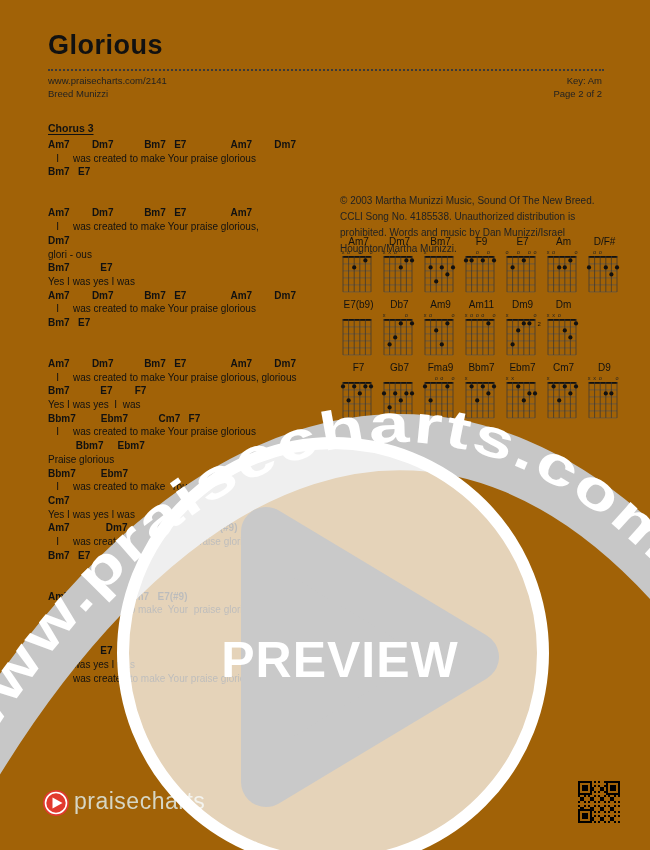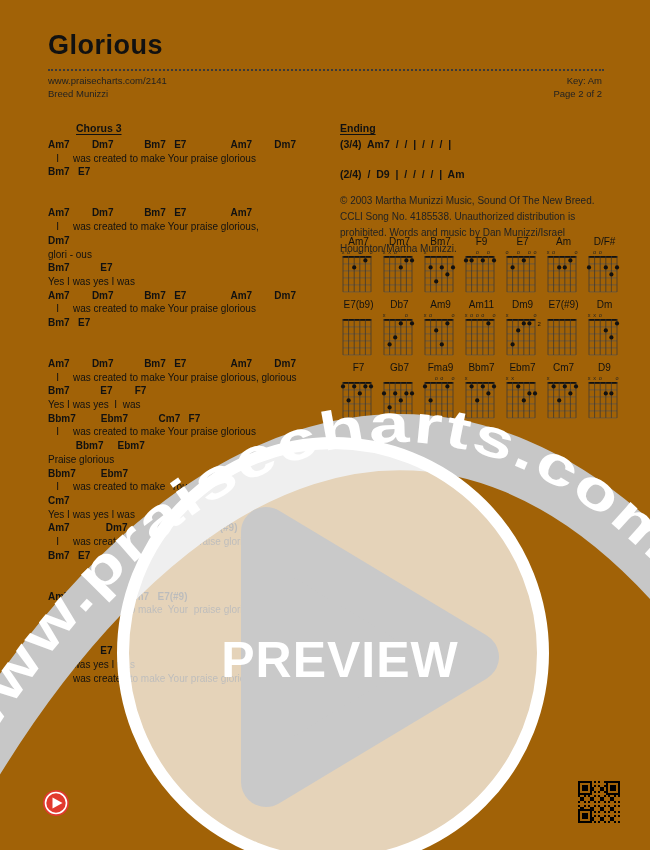--- a/index.html
+++ b/index.html
@@ -7,21 +7,21 @@
         font-family:"Liberation Sans",sans-serif;color:#111;}
   .title{position:absolute;left:48px;top:30px;font-size:27px;font-weight:bold;letter-spacing:.5px;}
   .dotrule{position:absolute;left:48px;top:69px;width:556px;border-bottom:2px dotted #3a3a3a;}
   .meta{position:absolute;font-size:9.5px;color:#222;}
   .m-url{left:48px;top:75px;}
   .m-artist{left:48px;top:88px;}
   .m-key{top:75px;right:48px;text-align:right;}
   .m-page{top:88px;right:48px;text-align:right;}
   .sec-head{font-size:10.5px;font-weight:bold;text-decoration:underline;text-underline-offset:2px;}
   #chorus{position:absolute;left:48px;top:122px;width:292px;}
-  #chorus .sec-head{height:16px;margin-left:28px;}
+  #chorus .sec-head{height:16px;}
   .cline{height:13.7px;font-size:10px;white-space:pre;line-height:13.7px;}
   .cline.chord{font-weight:bold;}
   #ending{position:absolute;left:340px;top:122px;width:280px;}
   #ending .sec-head{height:15px;}
   .eline{font-size:10.5px;font-weight:bold;white-space:pre;height:15px;line-height:14px;}
   .egap{height:15px;}
   #copyright{position:absolute;left:340px;top:193px;width:268px;font-size:10px;line-height:1.6;color:#222;}
   #chordgrid{position:absolute;left:338px;top:236px;width:288px;}
   .grow{display:flex;}
   .gcell{width:41px;height:63px;text-align:center;}
@@ -84,26 +84,20 @@
         <div class="cline chord">Am7     Dm7        Bm7   E7(#9)</div>
         <div class="cline lyric">   I    was created to make  Your  praise glorious,</div>
         <div class="cline chord">Dm7</div>
         <div class="cline lyric">glori - ous</div>
         <div class="cline chord">Bm7           E7</div>
         <div class="cline lyric">Yes I was yes I was</div>
         <div class="cline lyric">   I     was created to make Your praise glorious</div>
       </div>
   </div>
 
-  <div id="ending">
-    <div class="sec-head">Ending</div>
-    <div class="eline">(3/4)  Am7  /  /  |  /  /  /  |</div>
-    <div class="egap"></div>
-    <div class="eline">(2/4)  /  D9  |  /  /  /  /  |  Am</div>
-  </div>
 
   <div id="copyright">© 2003 Martha Munizzi Music, Sound Of The New Breed. CCLI Song No. 4185538. Unauthorized distribution is prohibited. Words and music by Dan Munizzi/Israel Houghton/Martha Munizzi.</div>
 
   <div id="chordgrid">
       <div class="grow">
         <div class="gcell"><div class="gname">Am7</div><svg width="40" height="49" viewBox="0 0 40 49">
             <text x="4" y="7" text-anchor="middle" style="font-family:'Liberation Sans',sans-serif;font-size:5.5px;fill:#222;">x</text>
             <text x="9.6" y="7" text-anchor="middle" style="font-family:'Liberation Sans',sans-serif;font-size:5.5px;fill:#222;">o</text>
             <text x="20.799999999999997" y="7" text-anchor="middle" style="font-family:'Liberation Sans',sans-serif;font-size:5.5px;fill:#222;">o</text>
             <text x="32" y="7" text-anchor="middle" style="font-family:'Liberation Sans',sans-serif;font-size:5.5px;fill:#222;">o</text>
@@ -331,34 +325,20 @@
             <line x1="9.6" x2="9.6" y1="9" y2="44.9" stroke="#333" stroke-width="0.7"></line>
             <line x1="15.2" x2="15.2" y1="9" y2="44.9" stroke="#333" stroke-width="0.7"></line>
             <line x1="20.799999999999997" x2="20.799999999999997" y1="9" y2="44.9" stroke="#333" stroke-width="0.7"></line>
             <line x1="26.4" x2="26.4" y1="9" y2="44.9" stroke="#333" stroke-width="0.7"></line>
             <line x1="32" x2="32" y1="9" y2="44.9" stroke="#333" stroke-width="0.7"></line>
             <circle cx="9.6" cy="34.4" r="2.1" fill="#111"></circle>
             <circle cx="15.2" cy="20.4" r="2.1" fill="#111"></circle>
             <circle cx="20.799999999999997" cy="13.4" r="2.1" fill="#111"></circle>
             <circle cx="26.4" cy="13.4" r="2.1" fill="#111"></circle>
             <text x="34.5" y="16" style="font-family:'Liberation Sans',sans-serif;font-size:6px;fill:#111;">2</text>
-          </svg></div>
-        <div class="gcell"><div class="gname">E7(#9)</div><svg width="40" height="49" viewBox="0 0 40 49">
-            <rect x="3.7" y="9" width="28.6" height="1.8" fill="#111"></rect>
-            <line x1="4" x2="32" y1="16.9" y2="16.9" stroke="#555" stroke-width="0.7"></line>
-            <line x1="4" x2="32" y1="23.9" y2="23.9" stroke="#555" stroke-width="0.7"></line>
-            <line x1="4" x2="32" y1="30.9" y2="30.9" stroke="#555" stroke-width="0.7"></line>
-            <line x1="4" x2="32" y1="37.9" y2="37.9" stroke="#555" stroke-width="0.7"></line>
-            <line x1="4" x2="32" y1="44.9" y2="44.9" stroke="#555" stroke-width="0.7"></line>
-            <line x1="4" x2="4" y1="9" y2="44.9" stroke="#333" stroke-width="0.7"></line>
-            <line x1="9.6" x2="9.6" y1="9" y2="44.9" stroke="#333" stroke-width="0.7"></line>
-            <line x1="15.2" x2="15.2" y1="9" y2="44.9" stroke="#333" stroke-width="0.7"></line>
-            <line x1="20.799999999999997" x2="20.799999999999997" y1="9" y2="44.9" stroke="#333" stroke-width="0.7"></line>
-            <line x1="26.4" x2="26.4" y1="9" y2="44.9" stroke="#333" stroke-width="0.7"></line>
-            <line x1="32" x2="32" y1="9" y2="44.9" stroke="#333" stroke-width="0.7"></line>
           </svg></div>
         <div class="gcell"><div class="gname">Dm</div><svg width="40" height="49" viewBox="0 0 40 49">
             <text x="4" y="7" text-anchor="middle" style="font-family:'Liberation Sans',sans-serif;font-size:5.5px;fill:#222;">x</text>
             <text x="9.6" y="7" text-anchor="middle" style="font-family:'Liberation Sans',sans-serif;font-size:5.5px;fill:#222;">x</text>
             <text x="15.2" y="7" text-anchor="middle" style="font-family:'Liberation Sans',sans-serif;font-size:5.5px;fill:#222;">o</text>
             <rect x="3.7" y="9" width="28.6" height="1.8" fill="#111"></rect>
             <line x1="4" x2="32" y1="16.9" y2="16.9" stroke="#555" stroke-width="0.7"></line>
             <line x1="4" x2="32" y1="23.9" y2="23.9" stroke="#555" stroke-width="0.7"></line>
             <line x1="4" x2="32" y1="30.9" y2="30.9" stroke="#555" stroke-width="0.7"></line>
             <line x1="4" x2="32" y1="37.9" y2="37.9" stroke="#555" stroke-width="0.7"></line>
@@ -524,20 +504,21 @@
     </defs>
     <use href="#wmarc" stroke="#c7c7c7" stroke-width="56" fill="none"></use>
     <text style="font-family:'Liberation Sans',sans-serif;font-weight:bold;font-size:54px;fill:#ffffff;letter-spacing:2px;">
       <textPath id="wm-arc-textpath" href="#wmarc" startOffset="120" textLength="840" lengthAdjust="spacingAndGlyphs">www.praisecharts.com</textPath>
     </text>
     <circle cx="333" cy="653" r="210" fill="rgba(255,255,255,0.72)" stroke="#ffffff" stroke-width="12"></circle>
     <path d="M 266 532 L 266 782 L 474 657 Z" fill="#c9c9c9" stroke="#c9c9c9" stroke-width="50" stroke-linejoin="round"></path>
     <text id="wm-preview-text" x="340" y="677" text-anchor="middle" style="font-family:'Liberation Sans',sans-serif;font-weight:bold;font-size:50px;fill:#ffffff;letter-spacing:1px;">PREVIEW</text>
   </svg>
 
+  <div id="logo-text">praisecharts</div>
   <svg id="footer-logo" width="28" height="28" viewBox="0 0 28 28">
     <circle cx="14" cy="14" r="13" fill="#e23a2e"></circle>
     <circle cx="14" cy="14" r="10.5" fill="none" stroke="#ffffff" stroke-width="1.6"></circle>
     <path d="M 10.5 8.5 L 20.5 14 L 10.5 19.5 Z" fill="#ffffff"></path>
   </svg>
   <svg id="qr" width="42" height="42" viewBox="0 0 21 21">
       <rect x="0" y="0" width="1" height="1" fill="#000"></rect>
       <rect x="1" y="0" width="1" height="1" fill="#000"></rect>
       <rect x="2" y="0" width="1" height="1" fill="#000"></rect>
       <rect x="3" y="0" width="1" height="1" fill="#000"></rect>

